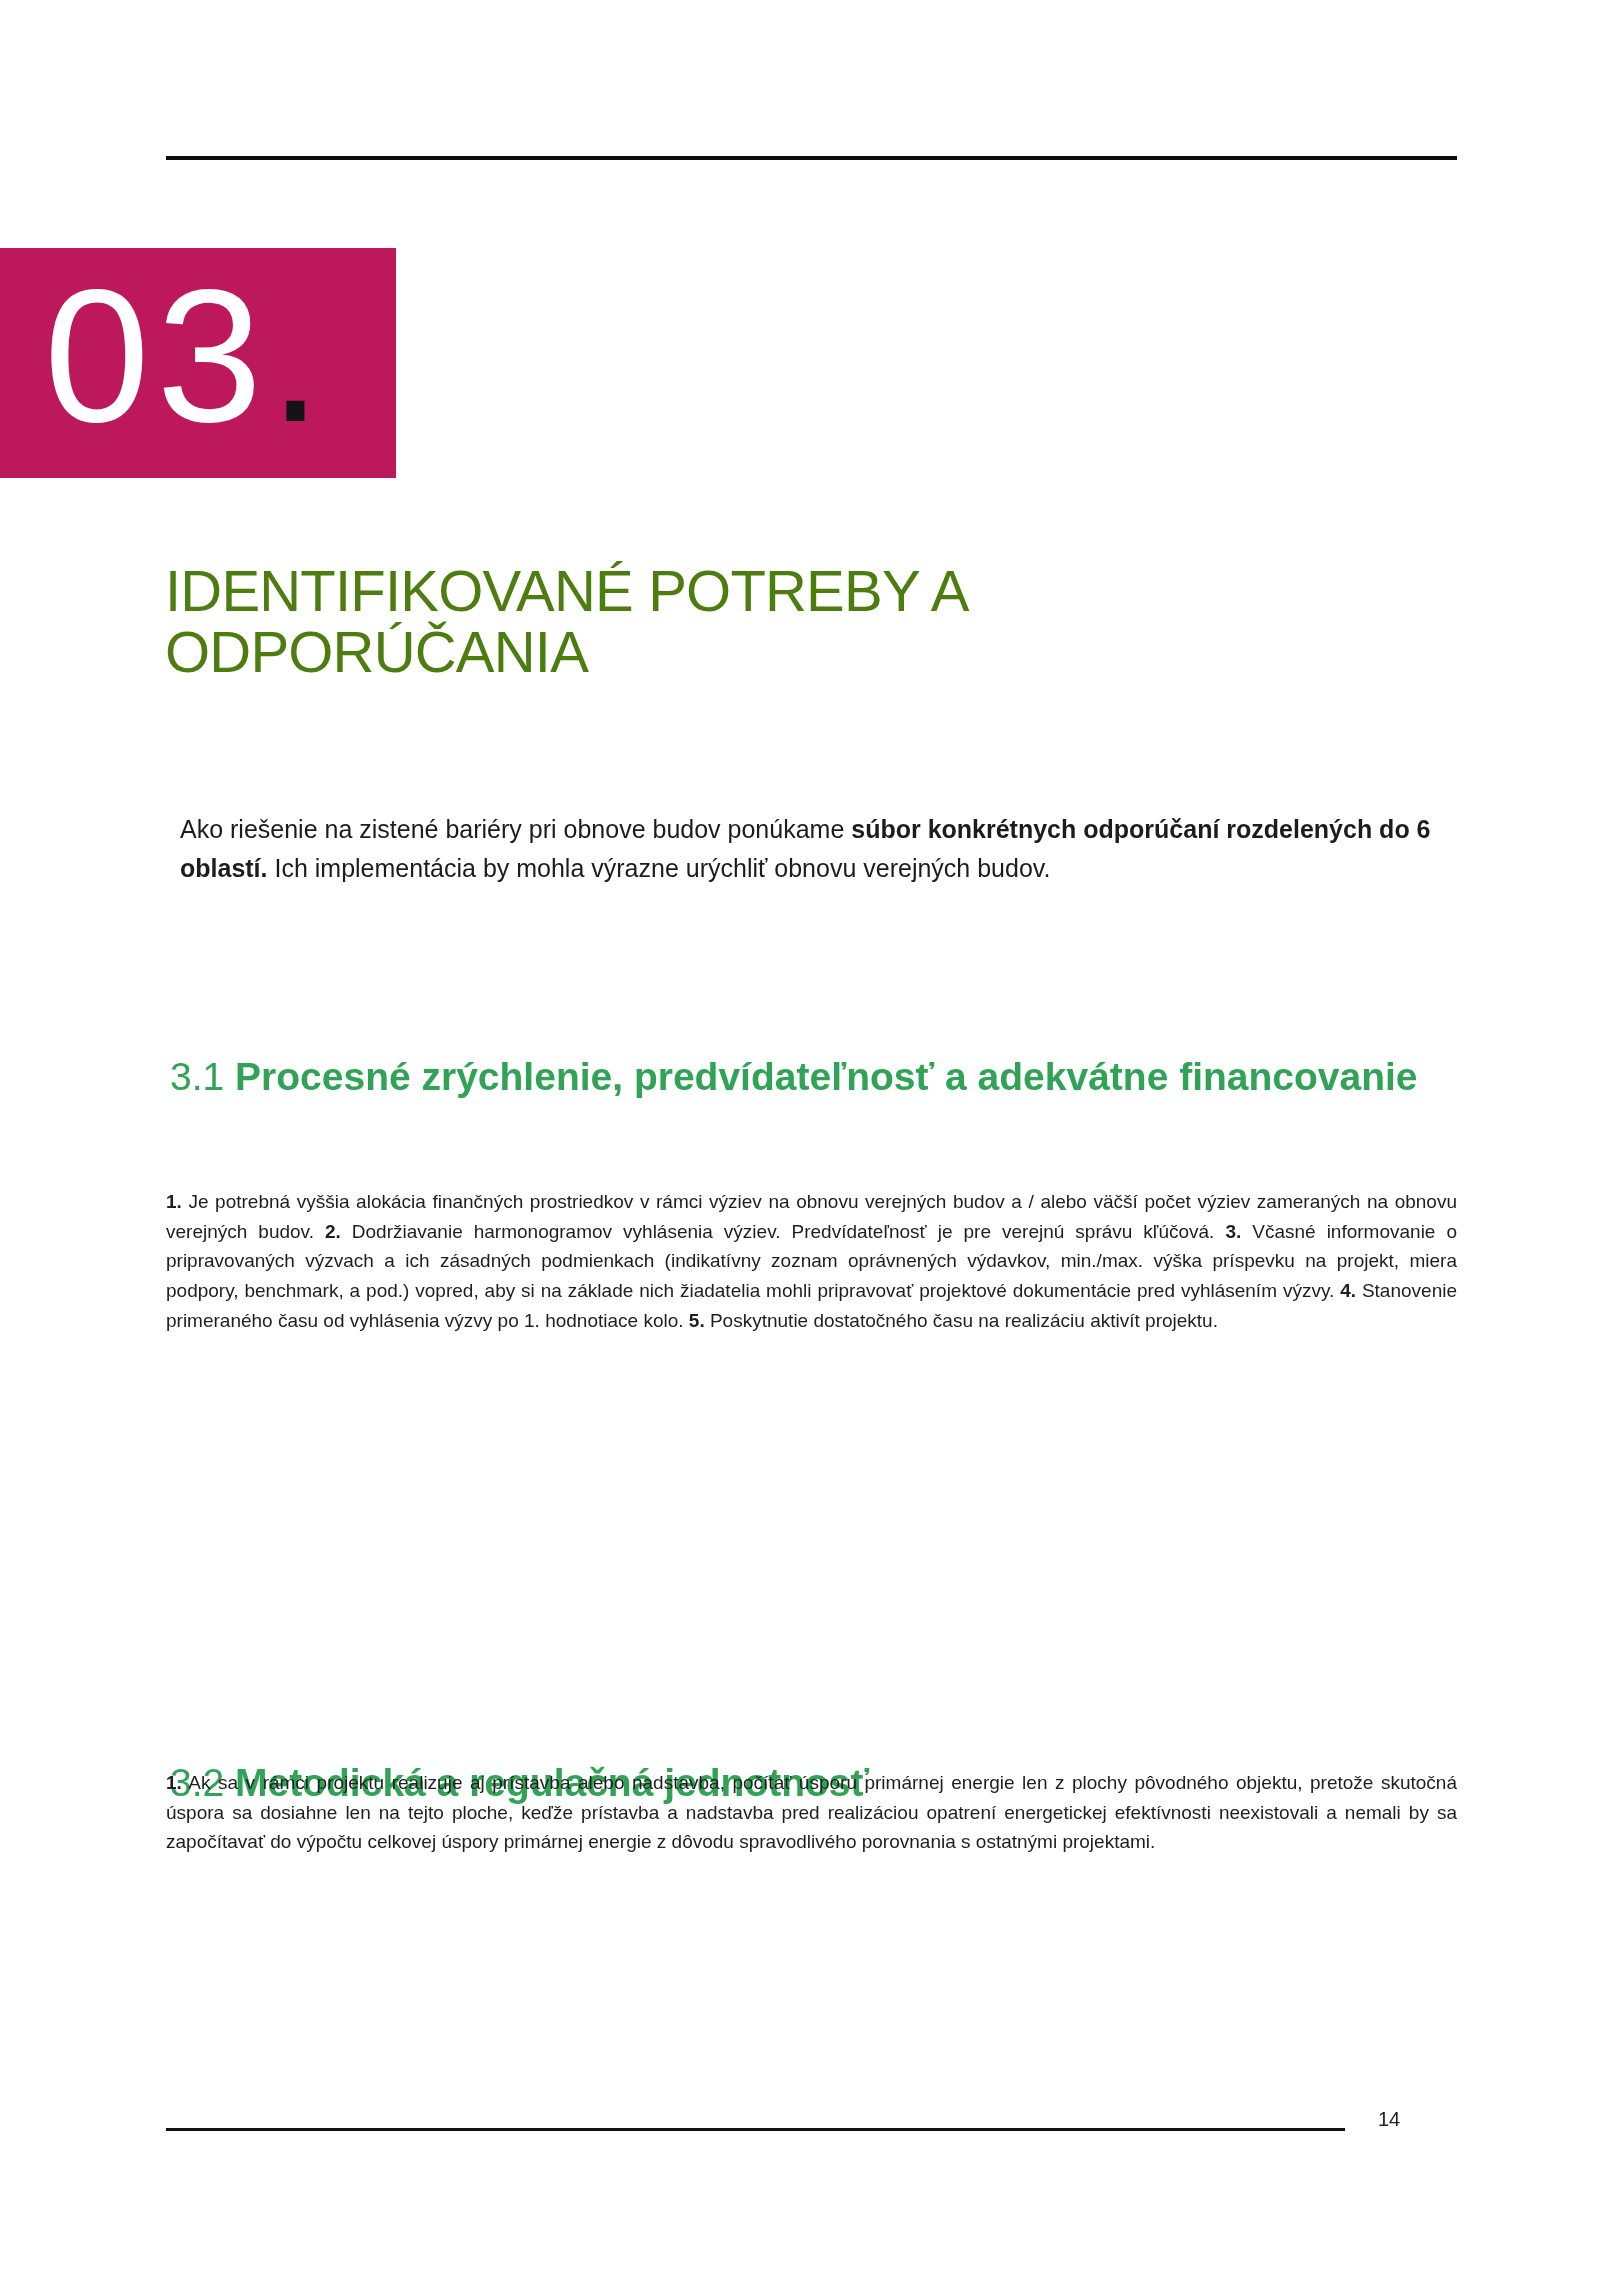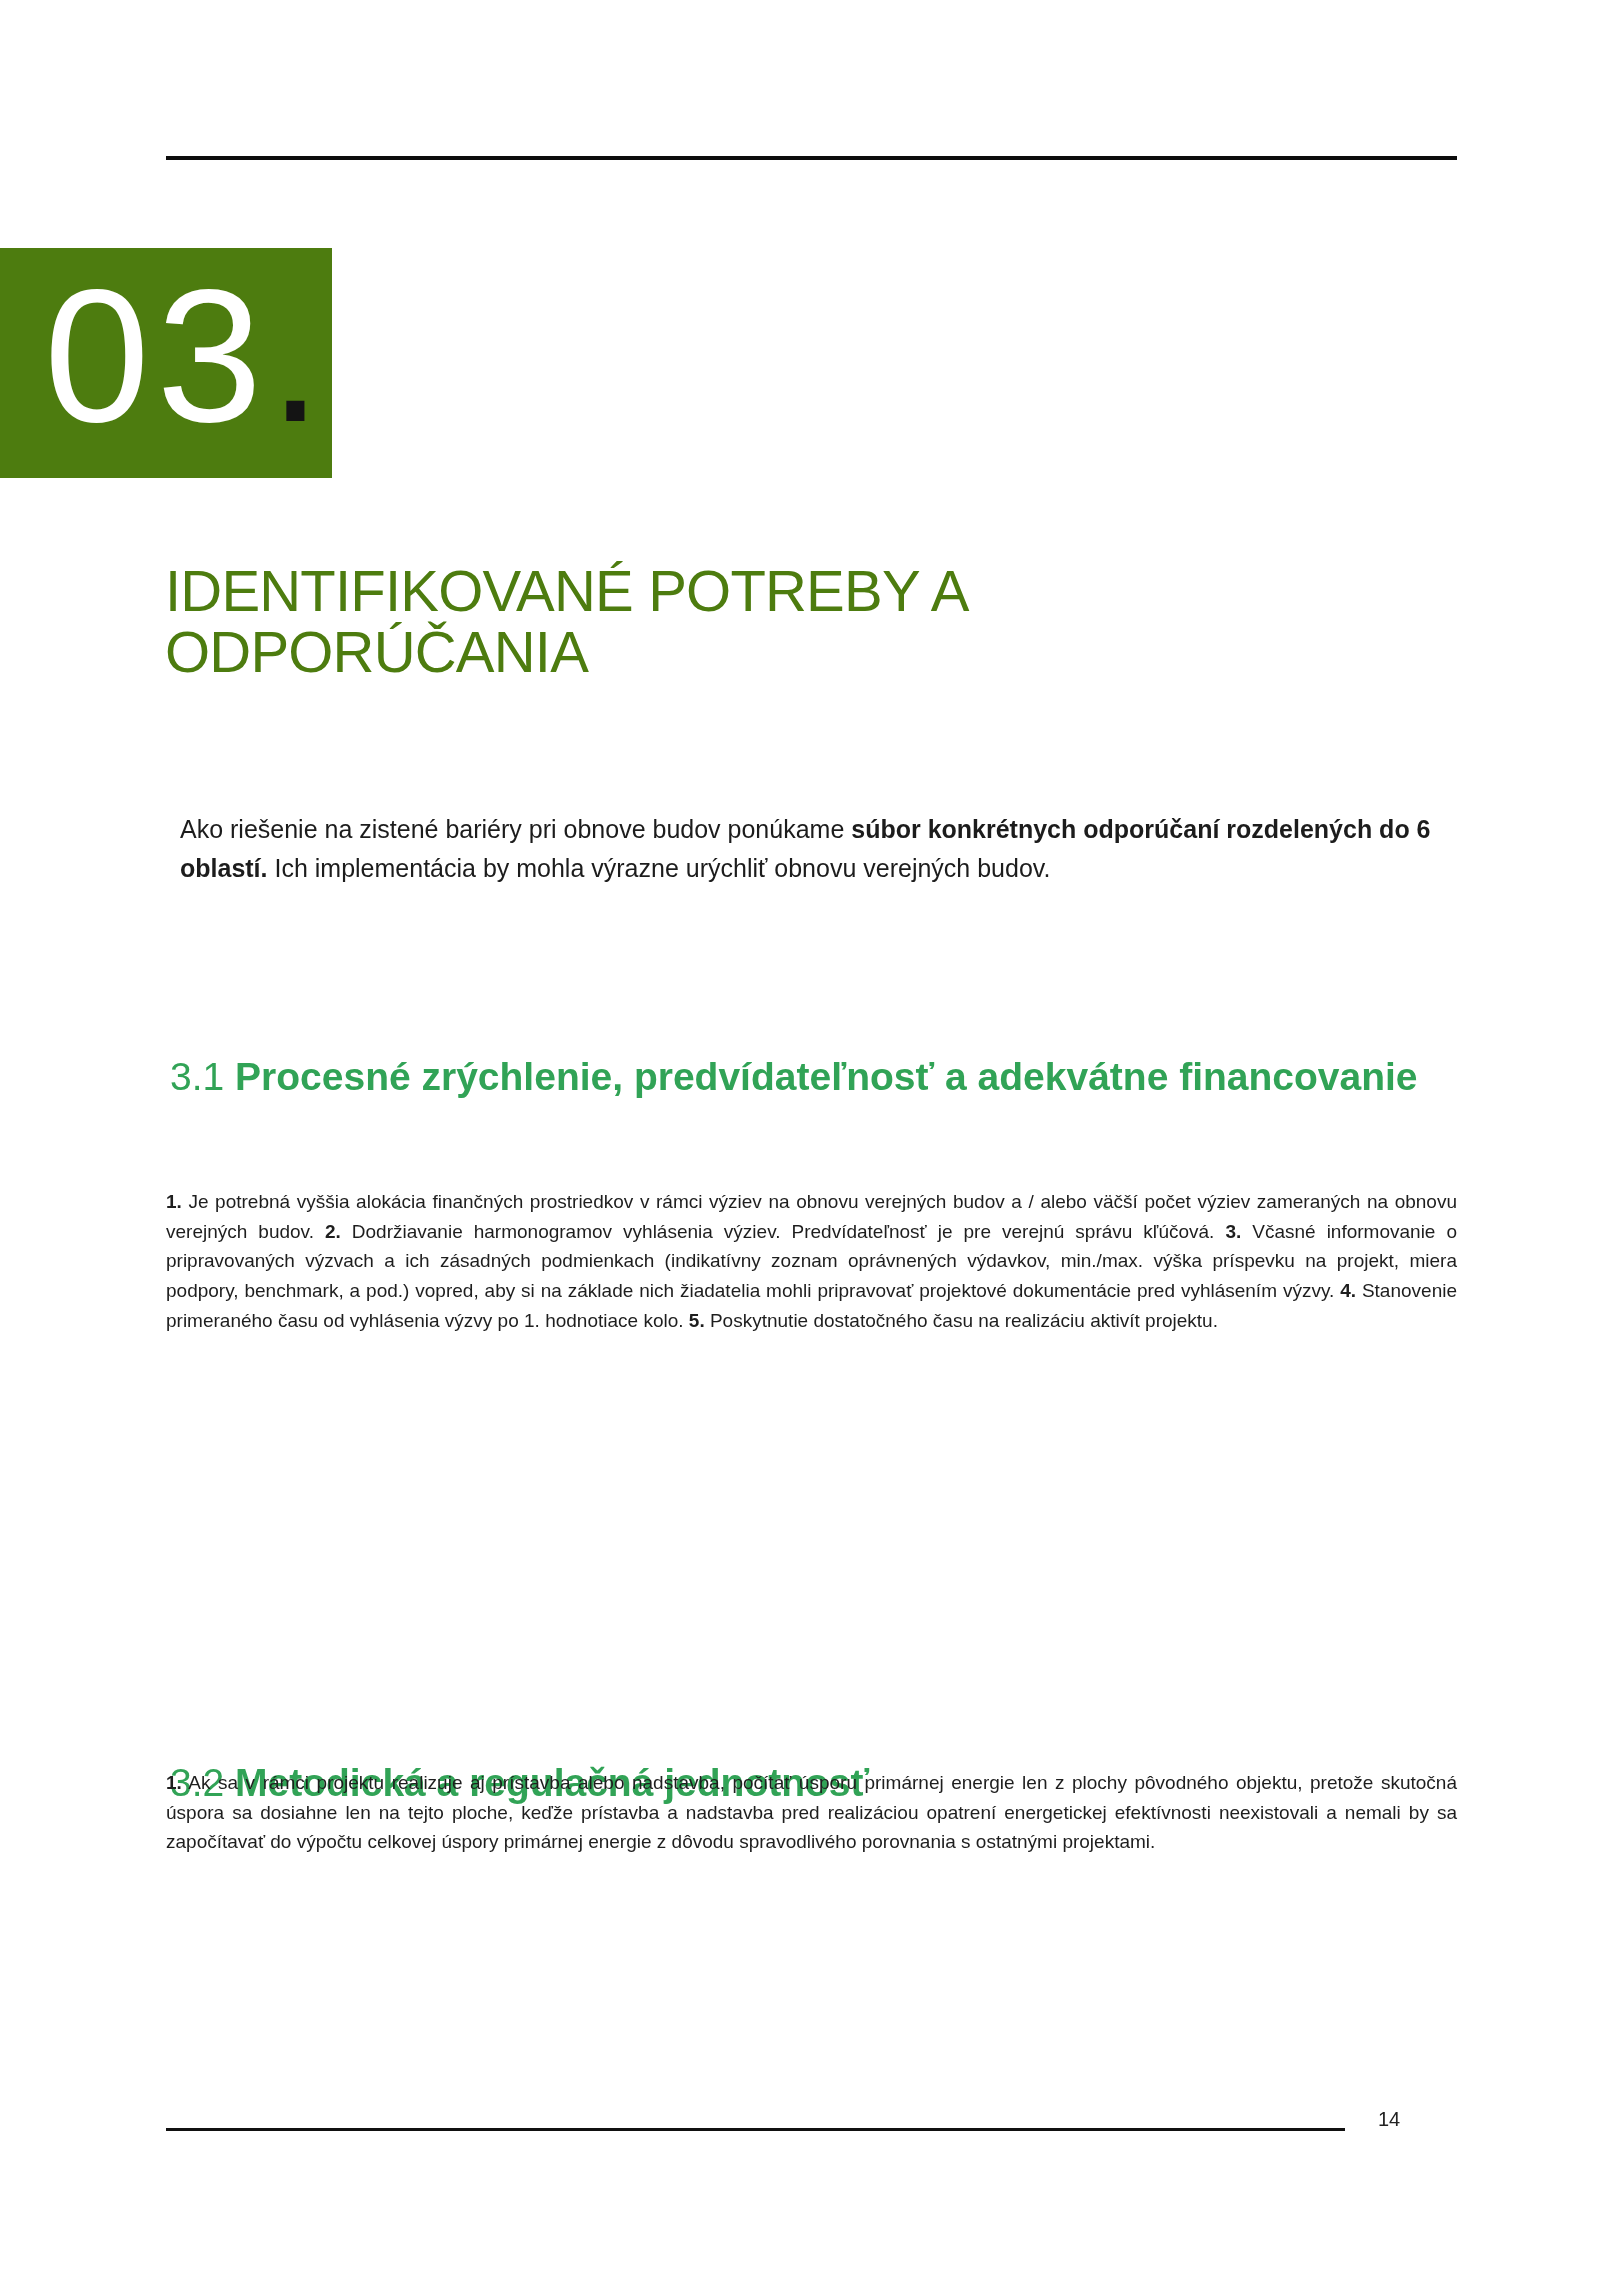--- a/index.html
+++ b/index.html
@@ -15,22 +15,22 @@
   .top-rule {
     position: absolute;
     left: 166px; top: 156px;
     width: 1291px; height: 4.2px;
     background: #0d0d0d;
   }
 
   .chapter-badge {
     position: absolute;
     left: 0; top: 248px;
-    width: 332px; height: 230px;
-    background: #4d7c0f;
+    width: 396px; height: 230px;
+    background: #be185d;
     overflow: visible;
     white-space: nowrap;
   }
   .chapter-badge .num-wrap {
     position: absolute;
     left: 44px; top: 50%;
     transform: translateY(-54%);
     font-size: 190px;
     font-weight: 400;
     letter-spacing: 6.8px;

